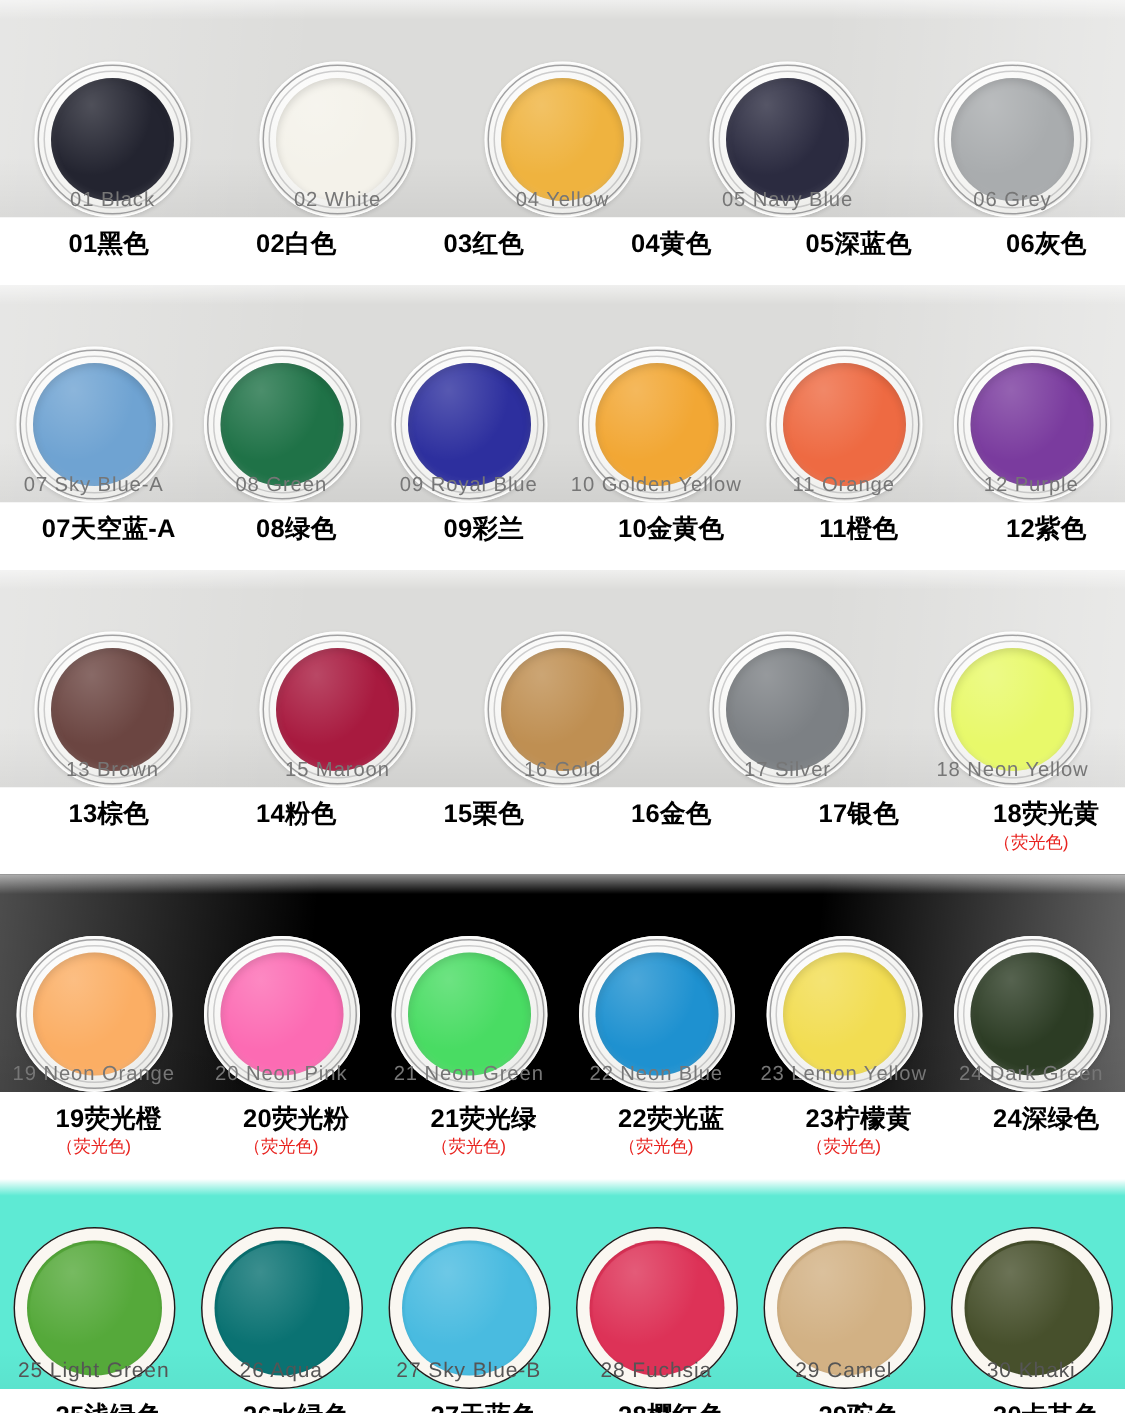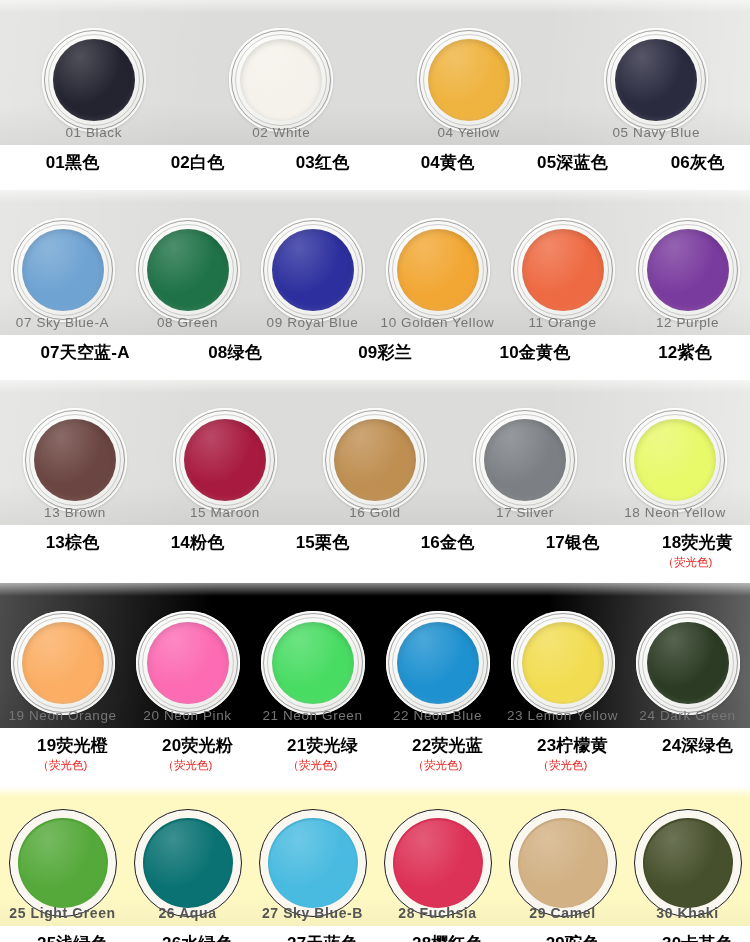--- a/index.html
+++ b/index.html
@@ -43,21 +43,21 @@
     display: flex;
     width: 750px;
     height: 100%;
   }
   .cell {
     flex: 1 1 0;
     position: relative;
     display: flex;
     flex-direction: column;
     align-items: center;
-    justify-content: center;
+    justify-content: flex-end;
   }
 
   
   .pan {
     position: relative;
     width: 104px; height: 104px;
     margin-top: 14px;
     border-radius: 50%;
     background: radial-gradient(circle at 38% 30%, #ffffff 0%, #f4f4f2 55%, #e3e3e0 100%);
     box-shadow: 0 1px 3px rgba(0,0,0,.13), inset 0 0 0 1px rgba(255,255,255,.85);
@@ -176,20 +176,29 @@
           </div>
           <div class="cell">
             <div class="pan">
               <div class="ring"></div>
               <div class="ring2"></div>
               <div class="pigment" style="background: rgb(43, 43, 64);"></div>
               <div class="gloss"></div>
             </div>
             <div class="en">05 Navy Blue</div>
           </div>
+          <div class="cell">
+            <div class="pan">
+              <div class="ring"></div>
+              <div class="ring2"></div>
+              <div class="pigment" style="background: rgb(169, 172, 174);"></div>
+              <div class="gloss"></div>
+            </div>
+            <div class="en">06 Grey</div>
+          </div>
         </div>
       </div>
       <div class="captions" style="height: 45px;">
         <div class="cap">
           <div class="zh">01黑色</div>
         </div>
         <div class="cap">
           <div class="zh">02白色</div>
         </div>
         <div class="cap">
@@ -273,20 +282,23 @@
         <div class="cap">
           <div class="zh">08绿色</div>
         </div>
         <div class="cap">
           <div class="zh">09彩兰</div>
         </div>
         <div class="cap">
           <div class="zh">10金黄色</div>
         </div>
         <div class="cap">
+          <div class="zh">11橙色</div>
+        </div>
+        <div class="cap">
           <div class="zh">12紫色</div>
         </div>
       </div>
     </div>
     <div class="block">
       <div class="photo" style="height: 145px; background: rgb(220, 220, 218);">
         <div class="tray"></div>
         <div class="cells">
           <div class="cell">
             <div class="pan">
@@ -437,21 +449,21 @@
         <div class="cap">
           <div class="zh">23柠檬黄</div>
           <div class="sub">（荧光色)</div>
         </div>
         <div class="cap">
           <div class="zh">24深绿色</div>
         </div>
       </div>
     </div>
     <div class="block">
-      <div class="photo cream" style="height: 140px; background: #fef9c3; font-weight: bold;">
+      <div class="photo cream" style="height: 140px; background: #5eead4;">
         <div class="tray"></div>
         <div class="cells">
           <div class="cell">
             <div class="pan">
               <div class="ring"></div>
               <div class="ring2"></div>
               <div class="pigment" style="background: rgb(85, 169, 58);"></div>
               <div class="gloss"></div>
             </div>
             <div class="en">25 Light Green</div>

